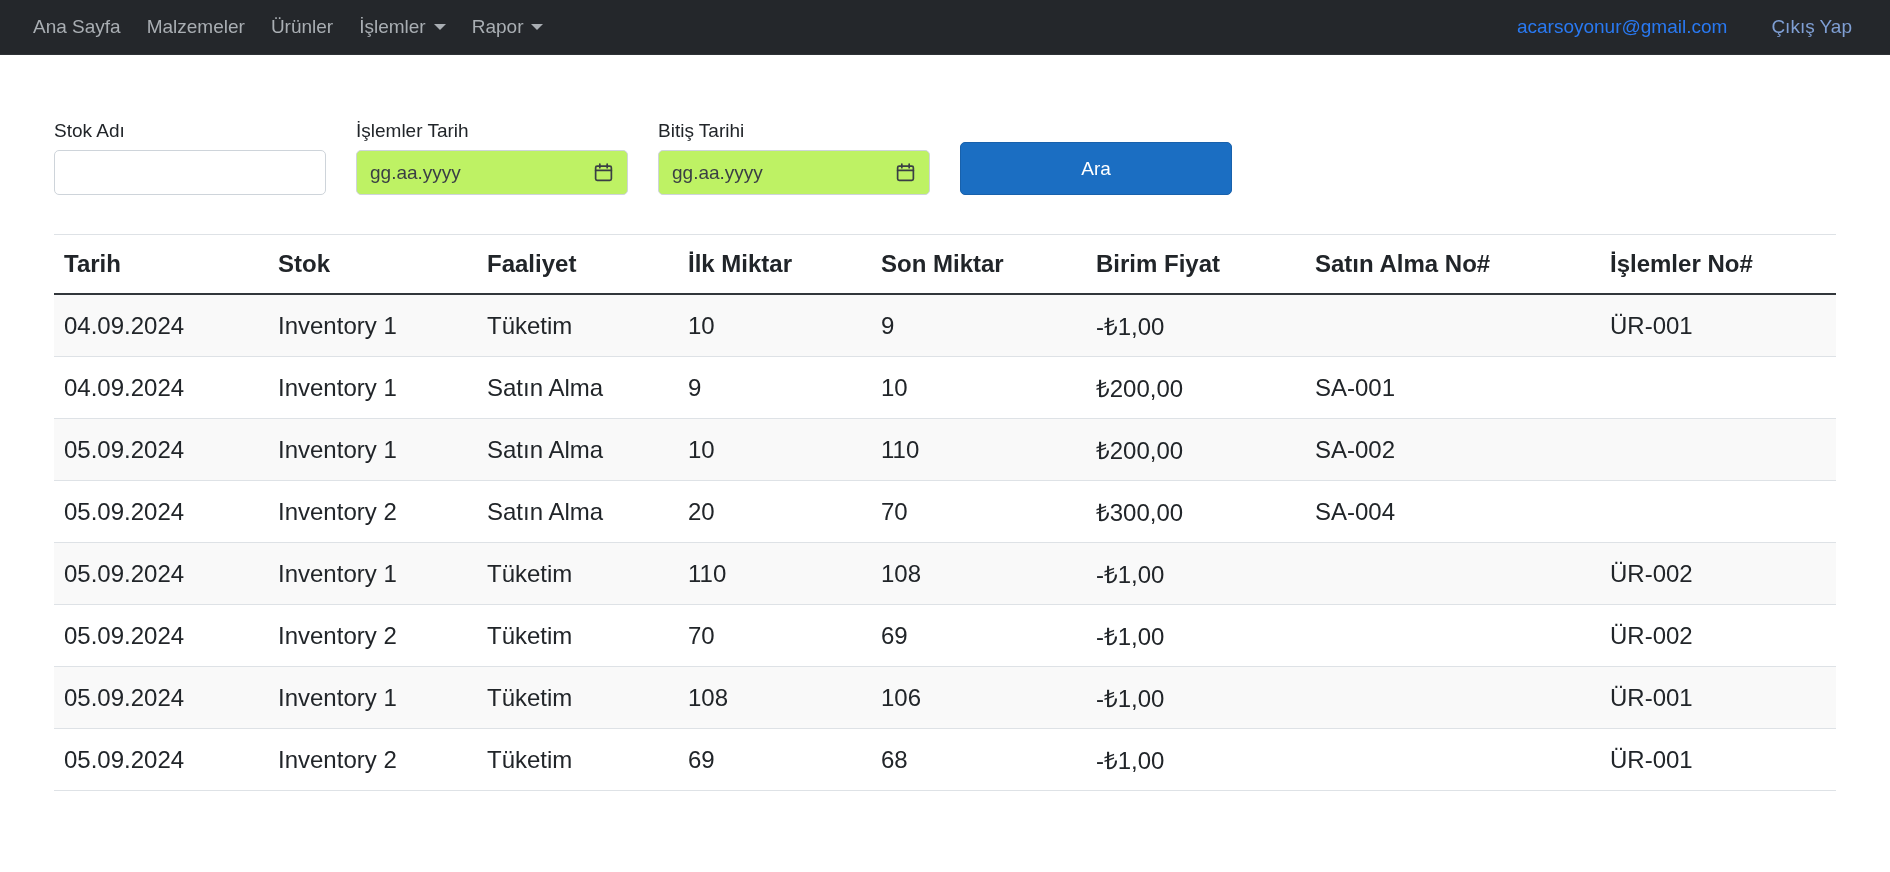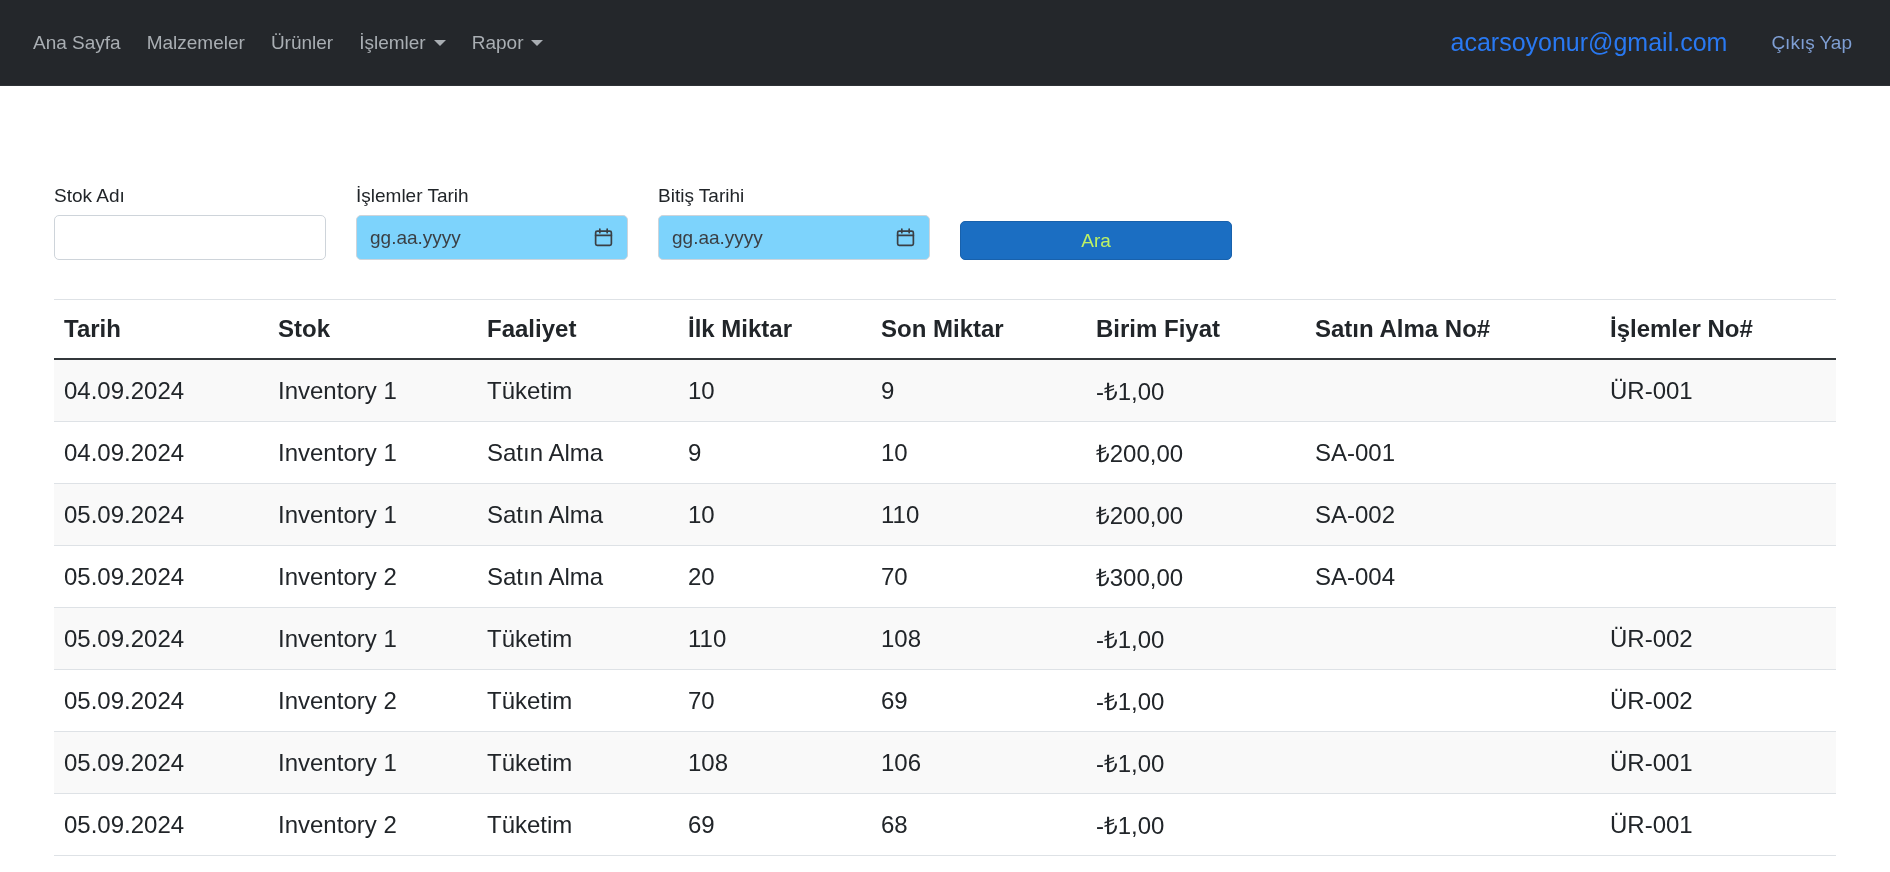--- a/index.html
+++ b/index.html
@@ -6,21 +6,21 @@
   html, body { width: 1890px; }
   body {
     font-family: "Liberation Sans", sans-serif;
     background: #ffffff;
     color: #212529;
     height: 872px;
     overflow: hidden;
   }
   
   .navbar {
-    height: 86px;
+    height: 55px;
     background: #24272b;
     display: flex;
     align-items: center;
     padding: 0 20px;
     border-bottom: 1px solid #2e3236;
   }
   .nav-left { display: flex; align-items: center; }
   .nav-link {
     color: #a9aeb3;
     font-size: 19px;
@@ -33,67 +33,67 @@
   }
   .caret {
     display: inline-block;
     margin-left: 8px;
     width: 0; height: 0;
     border-left: 6px solid transparent;
     border-right: 6px solid transparent;
     border-top: 6px solid #a9aeb3;
   }
   .nav-right { margin-left: auto; display: flex; align-items: center; gap: 44px; padding-right: 18px; }
-  .email-link { color: #2979f2; font-size: 25px; text-decoration: none; cursor: pointer; }
+  .email-link { color: #2979f2; font-size: 19px; text-decoration: none; cursor: pointer; }
   .logout-link { color: #7f9fd4; font-size: 19px; text-decoration: none; cursor: pointer; }
 
   
   .content { padding: 0 54px; }
 
   .filters {
     display: grid;
     grid-template-columns: repeat(6, 1fr);
     column-gap: 30px;
     margin-top: 64px;
     align-items: end;
   }
-  .filter-col { display: flex; flex-direction: column; margin-top: 34px; }
+  .filter-col { display: flex; flex-direction: column; }
   .filter-label { font-size: 19px; color: #212529; margin-bottom: 7px; line-height: 24px; }
   .text-input {
     height: 45px;
     border: 1px solid #ced4da;
     border-radius: 5px;
     font-size: 19px;
     padding: 0 14px;
     width: 100%;
     outline: none;
     font-family: "Liberation Sans", sans-serif;
     color: #212529;
     background: #fff;
   }
   .date-wrap {
     height: 45px;
     border: 1px solid #ced4da;
     border-radius: 5px;
     display: flex;
     align-items: center;
     padding: 0 13px;
-    background: #7dd3fc;
+    background: #bef264;
     cursor: text;
   }
   .date-text { font-size: 19px; color: #3a3f44; flex: 1; }
   .cal-icon { width: 21px; height: 21px; flex: none; }
 
   .btn {
-    height: 39px;
+    height: 53px;
     width: 100%;
     border-radius: 5px;
     background: #1b6ec2;
     border: 1px solid #1861ac;
-    color: #bef264;
+    color: #ffffff;
     font-size: 19px;
     font-family: "Liberation Sans", sans-serif;
     cursor: pointer;
   }
 
   
   .table-wrap { margin-top: 39px; }
   table {
     width: 100%;
     border-collapse: collapse;

